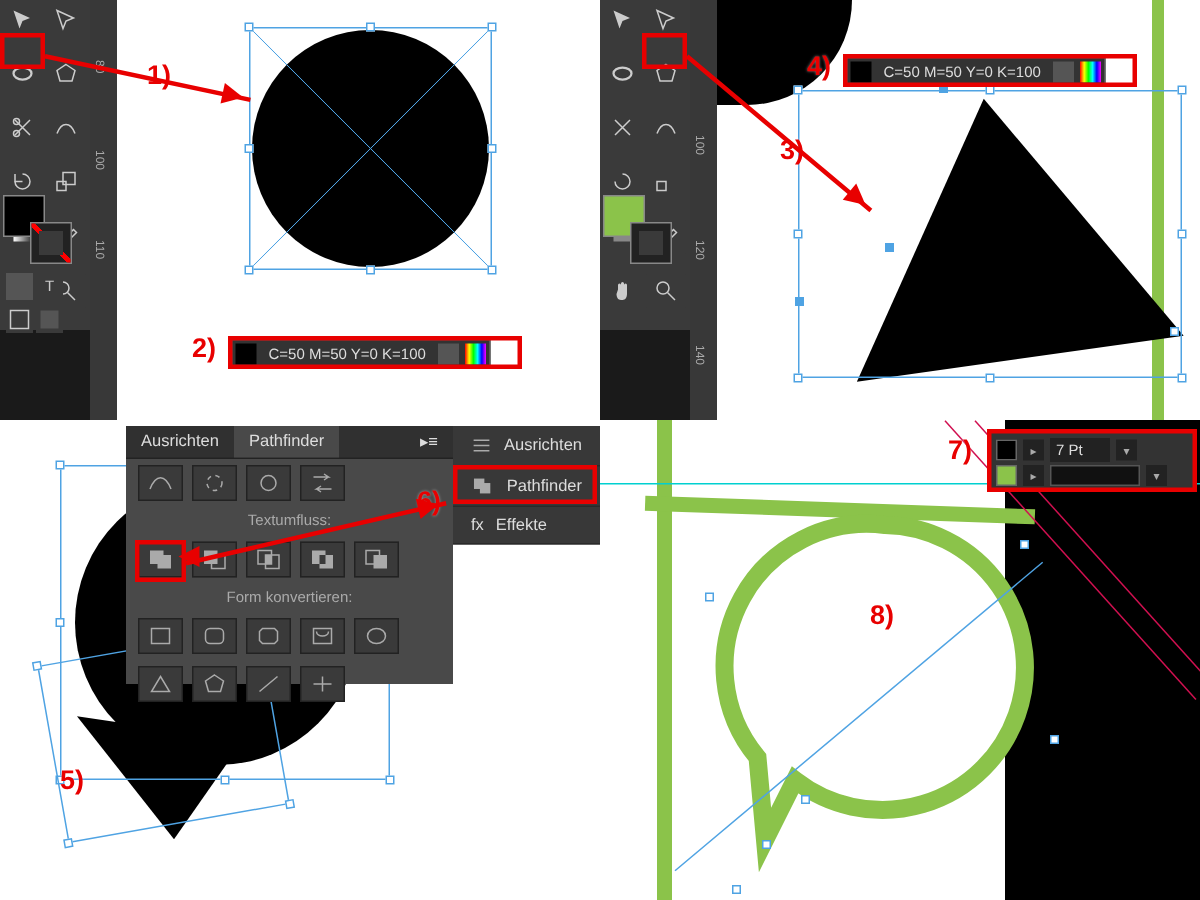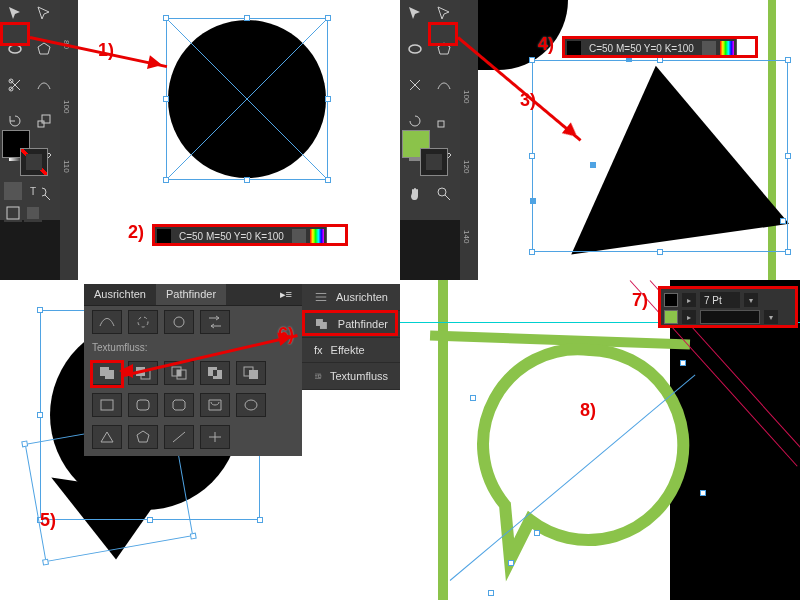--- a/index.html
+++ b/index.html
@@ -1,21 +1,21 @@
 <!DOCTYPE html>
 <html><head>
   <meta charset="utf-8">
   <style>
     * { margin: 0; padding: 0; box-sizing: border-box; }
     body { width: 800px; height: 600px; background: #fff; font-family: Arial, sans-serif; font-size: 10px; overflow: hidden; position: relative; }
     
     .quadrant { position: absolute; overflow: hidden; }
     .q1 { left: 0; top: 0; width: 400px; height: 280px; }
     .q2 { left: 400px; top: 0; width: 400px; height: 280px; }
-    .q3 { left: 0; top: 280px; width: 400px; height: 320px; }
+    .q3 { left: 0; top: 280px; width: 400px; height: 320px; text-align: center; }
     .q4 { left: 400px; top: 280px; width: 400px; height: 320px; }
     
     .dark-bg { background: #1a1a1a; }
     .black-bg { background: #000; }
     
     .toolbar { position: absolute; left: 0; top: 0; width: 60px; background: #3a3a3a; display: grid; grid-template-columns: 1fr 1fr; gap: 1px; padding: 2px; }
     .toolbar.tall { height: 220px; }
     .tool { width: 26px; height: 22px; background: #3a3a3a; display: flex; align-items: center; justify-content: center; color: #bbb; cursor: pointer; }
     .tool svg { width: 16px; height: 16px; }
     
@@ -412,20 +412,21 @@
             <rect x="7" y="5" width="4" height="6" fill="#3a3a3a"></rect>
           </svg>
         </div>
       <div class="panel-btn">
           <svg viewBox="0 0 18 16">
             <rect x="2" y="2" width="9" height="9" fill="none" stroke="#aaa"></rect>
             <rect x="7" y="5" width="9" height="9" fill="#aaa"></rect>
           </svg>
         </div>
     </div>
+    <div class="panel-section-label">Form konvertieren:</div>
     <div class="panel-row">
       <div class="panel-btn">
           <svg viewBox="0 0 18 16">
             <rect x="3" y="3" width="12" height="10" fill="none" stroke="#aaa"></rect>
           </svg>
         </div>
       <div class="panel-btn">
           <svg viewBox="0 0 18 16">
             <rect x="3" y="3" width="12" height="10" rx="3" fill="none" stroke="#aaa"></rect>
           </svg>
@@ -480,27 +481,20 @@
     <div class="menu-item">
         <svg viewBox="0 0 16 14">
           <rect x="2" y="2" width="7" height="7" fill="#aaa"></rect>
           <rect x="6" y="5" width="7" height="7" fill="#aaa"></rect>
         </svg>
         <span>Pathfinder</span>
       </div>
     <div class="menu-item">
         <span style="">fx</span>
         <span>Effekte</span>
-      </div>
-    <div class="menu-item">
-        <svg viewBox="0 0 16 14">
-          <path d="M2 3h12M2 6h5M2 9h5M2 12h12" stroke="#aaa"></path>
-          <rect x="9" y="5" width="5" height="5" fill="none" stroke="#aaa"></rect>
-        </svg>
-        <span>Textumfluss</span>
       </div>
   </div>
 
   <div class="red-highlight" style="left:302px;top:30px;width:96px;height:26px;"></div>
   <div class="red-highlight" style="left:90px;top:80px;width:34px;height:28px;"></div>
   <div class="step" style="left:278px;top:44px;">6)</div>
   <div class="arrow" style="left:124px;top:94px;width:178px;transform:rotate(-13deg);"></div>
   <div style="position:absolute;left:112px;top:84px;border:7px solid transparent;border-right:14px solid #e80000;"></div>
 
   <div class="step" style="left:40px;top:230px;">5)</div>

